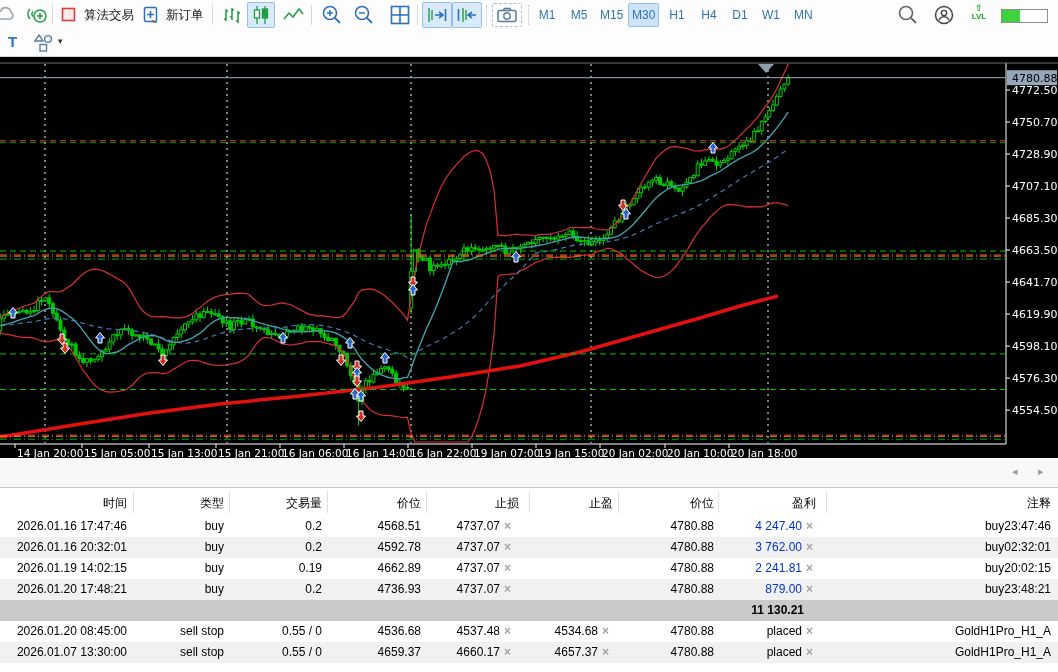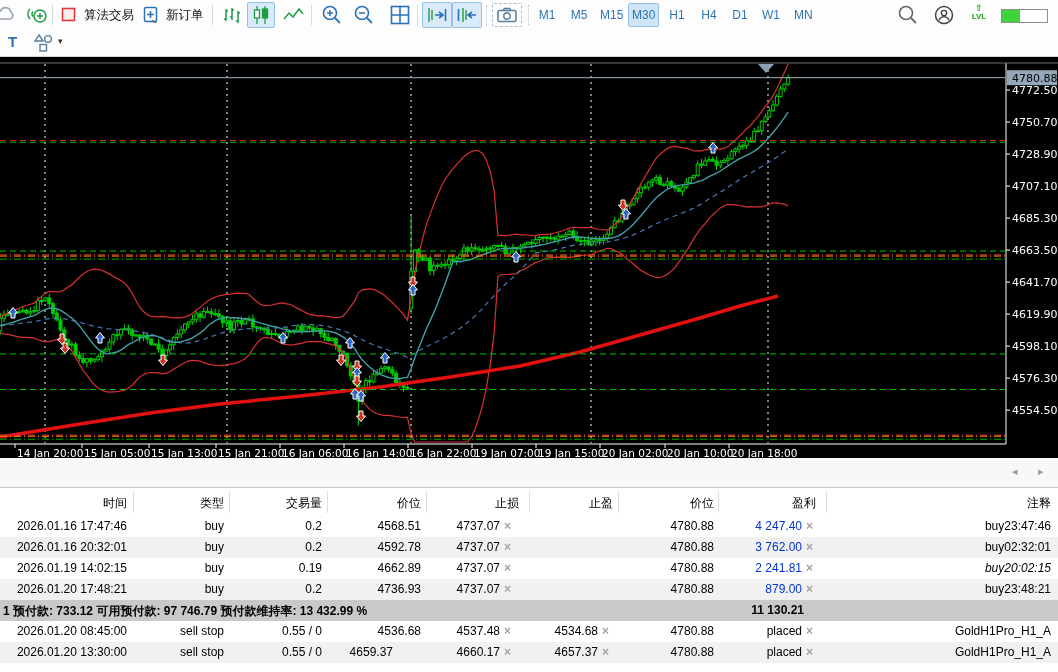--- a/index.html
+++ b/index.html
@@ -762,57 +762,56 @@
         <div class="trow" style="top: 70px;">
           <span class="cell" style="right: 931px;">2026.01.19 14:02:15</span>
           <span class="cell" style="right: 834px;">buy</span>
           <span class="cell" style="right: 736px;">0.19</span>
           <span class="cell" style="right: 637px;">4662.89</span>
           <span class="cell" style="right: 558px;">4737.07</span>
           <span class="xicon" style="left: 504px;">×</span>
           <span class="cell" style="right: 344px;">4780.88</span>
           <span class="cell profit-blue" style="right: 256px; margin-left: 30px;">2 241.81</span>
           <span class="xicon" style="left: 806px;">×</span>
-          <span class="cell" style="right: 7px; font-style: italic;">buy20:02:15</span>
+          <span class="cell" style="right: 7px;">buy20:02:15</span>
         </div>
         <div class="trow" style="top: 91px; background: rgb(241, 241, 241);">
           <span class="cell" style="right: 931px;">2026.01.20 17:48:21</span>
           <span class="cell" style="right: 834px;">buy</span>
           <span class="cell" style="right: 736px;">0.2</span>
           <span class="cell" style="right: 637px;">4736.93</span>
           <span class="cell" style="right: 558px;">4737.07</span>
           <span class="xicon" style="left: 504px;">×</span>
           <span class="cell" style="right: 344px;">4780.88</span>
           <span class="cell profit-blue" style="right: 256px;">879.00</span>
           <span class="xicon" style="left: 806px;">×</span>
           <span class="cell" style="right: 7px;">buy23:48:21</span>
         </div>
         <div class="trow sumrow" style="top: 112px;">
-          <span class="cell" style="left: 3px;">1 预付款: 733.12  可用预付款: 97 746.79  预付款维持率: 13 432.99 %</span>
           <span class="cell" style="right: 254px;">11 130.21</span>
         </div>
         <div class="trow" style="top: 133px;">
           <span class="cell" style="right: 931px;">2026.01.20 08:45:00</span>
           <span class="cell" style="right: 834px;">sell stop</span>
           <span class="cell" style="right: 736px;">0.55 / 0</span>
           <span class="cell" style="right: 637px;">4536.68</span>
           <span class="cell" style="right: 558px;">4537.48</span>
           <span class="xicon" style="left: 504px;">×</span>
           <span class="cell" style="right: 460px;">4534.68</span>
           <span class="xicon" style="left: 602px;">×</span>
           <span class="cell" style="right: 344px;">4780.88</span>
           <span class="cell" style="right: 256px;">placed</span>
           <span class="xicon" style="left: 806px;">×</span>
           <span class="cell" style="right: 7px;">GoldH1Pro_H1_A</span>
         </div>
         <div class="trow" style="top: 154px; background: rgb(241, 241, 241);">
-          <span class="cell" style="right: 931px;">2026.01.20 13:30:00</span>
+          <span class="cell" style="right: 931px;">2026.01.07 13:30:00</span>
           <span class="cell" style="right: 834px;">sell stop</span>
           <span class="cell" style="right: 736px;">0.55 / 0</span>
-          <span class="cell" style="right: 665px;">4659.37</span>
+          <span class="cell" style="right: 637px;">4659.37</span>
           <span class="cell" style="right: 558px;">4660.17</span>
           <span class="xicon" style="left: 504px;">×</span>
           <span class="cell" style="right: 460px;">4657.37</span>
           <span class="xicon" style="left: 602px;">×</span>
           <span class="cell" style="right: 344px;">4780.88</span>
           <span class="cell" style="right: 256px;">placed</span>
           <span class="xicon" style="left: 806px;">×</span>
           <span class="cell" style="right: 7px;">GoldH1Pro_H1_A</span>
         </div>
       </div>

